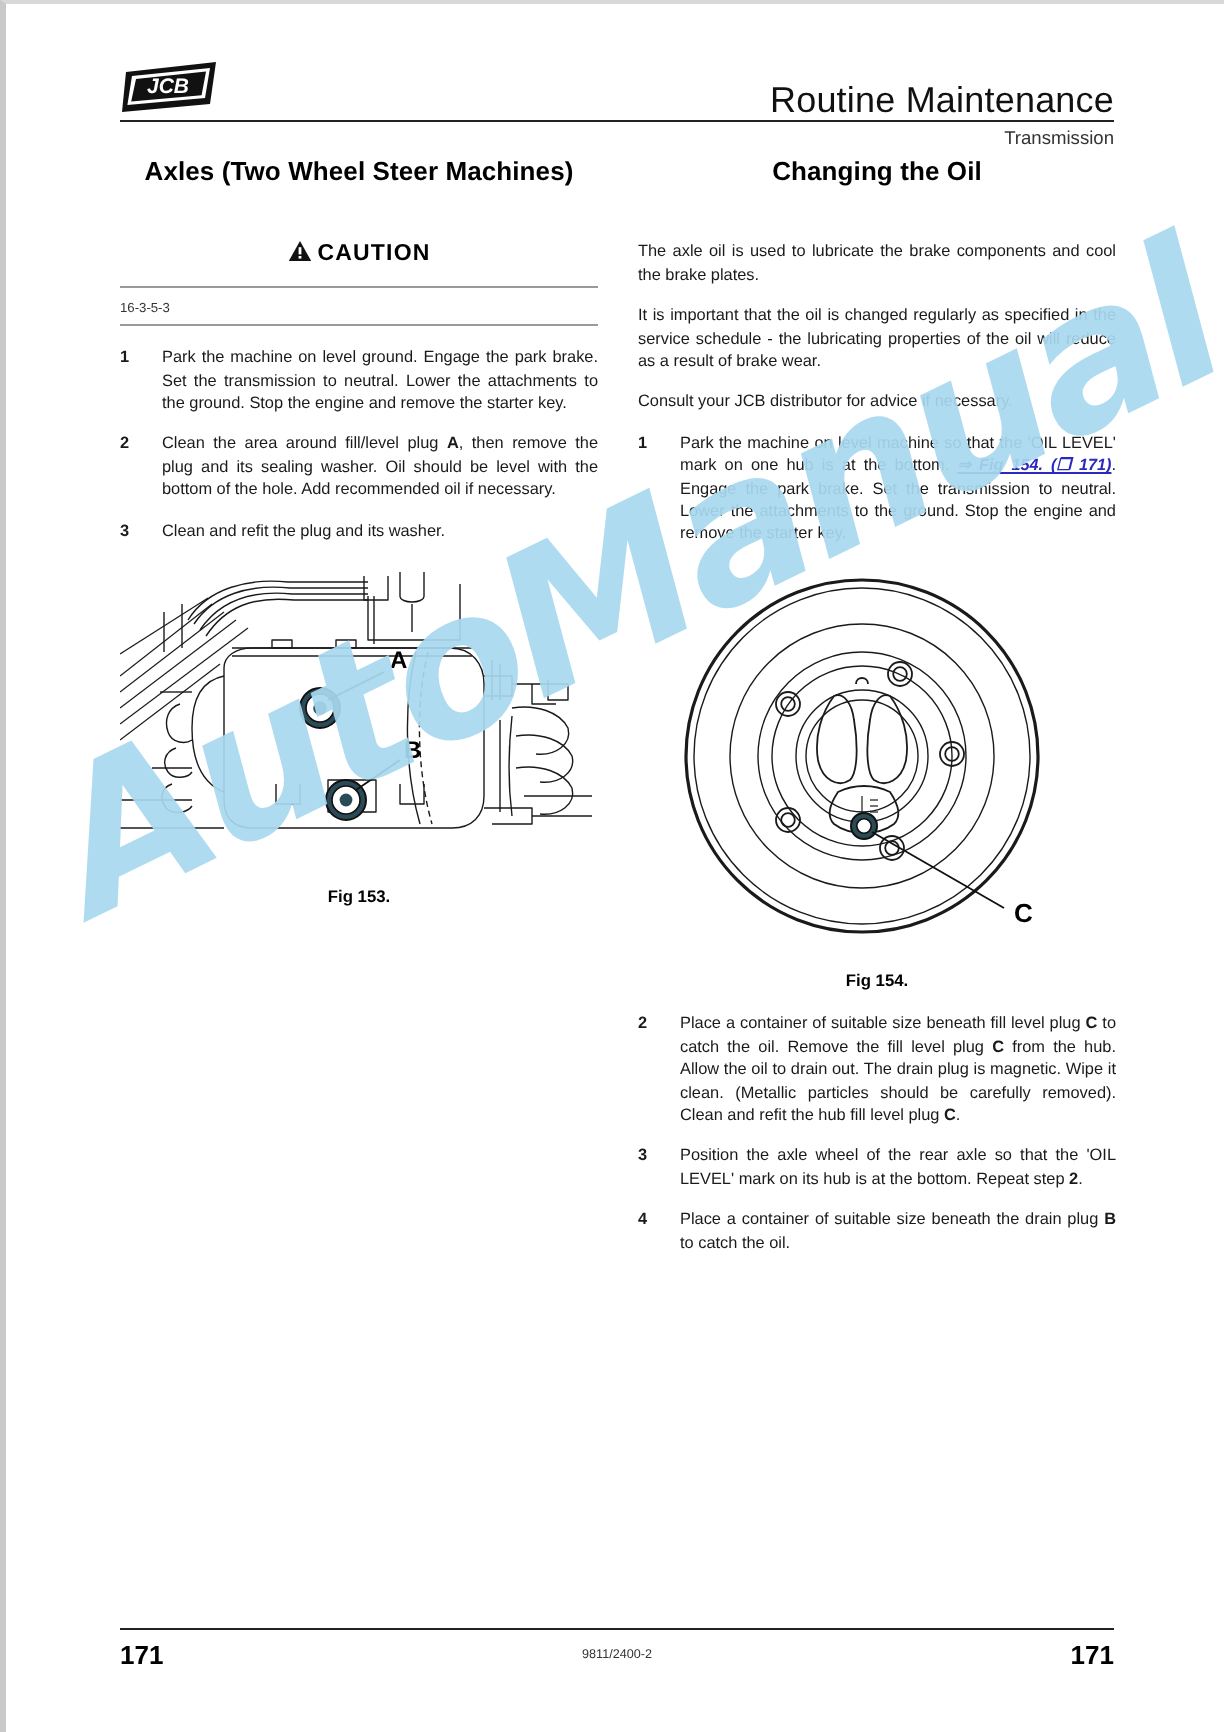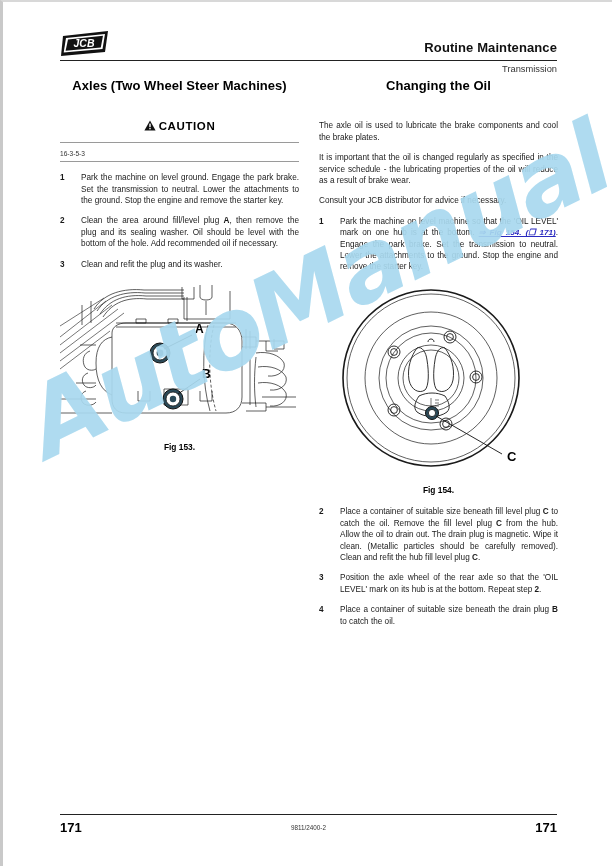--- a/index.html
+++ b/index.html
@@ -58,22 +58,22 @@
     left: 0;
     top: 2px;
     width: 52px;
     height: 27px;
   }
   .logo svg { display:block; }
   .hdr-title {
     position: absolute;
     right: 0;
     top: 12px;
-    font-size: 13px;
-    font-weight: bold;
+    font-size: 18px;
+    font-weight: normal;
     color: #111;
     letter-spacing: 0.1px;
   }
   .hdr-rule {
     position: absolute;
     left: 0;
     right: 0;
     top: 32px;
     border-top: 1.6px solid #222;
   }

